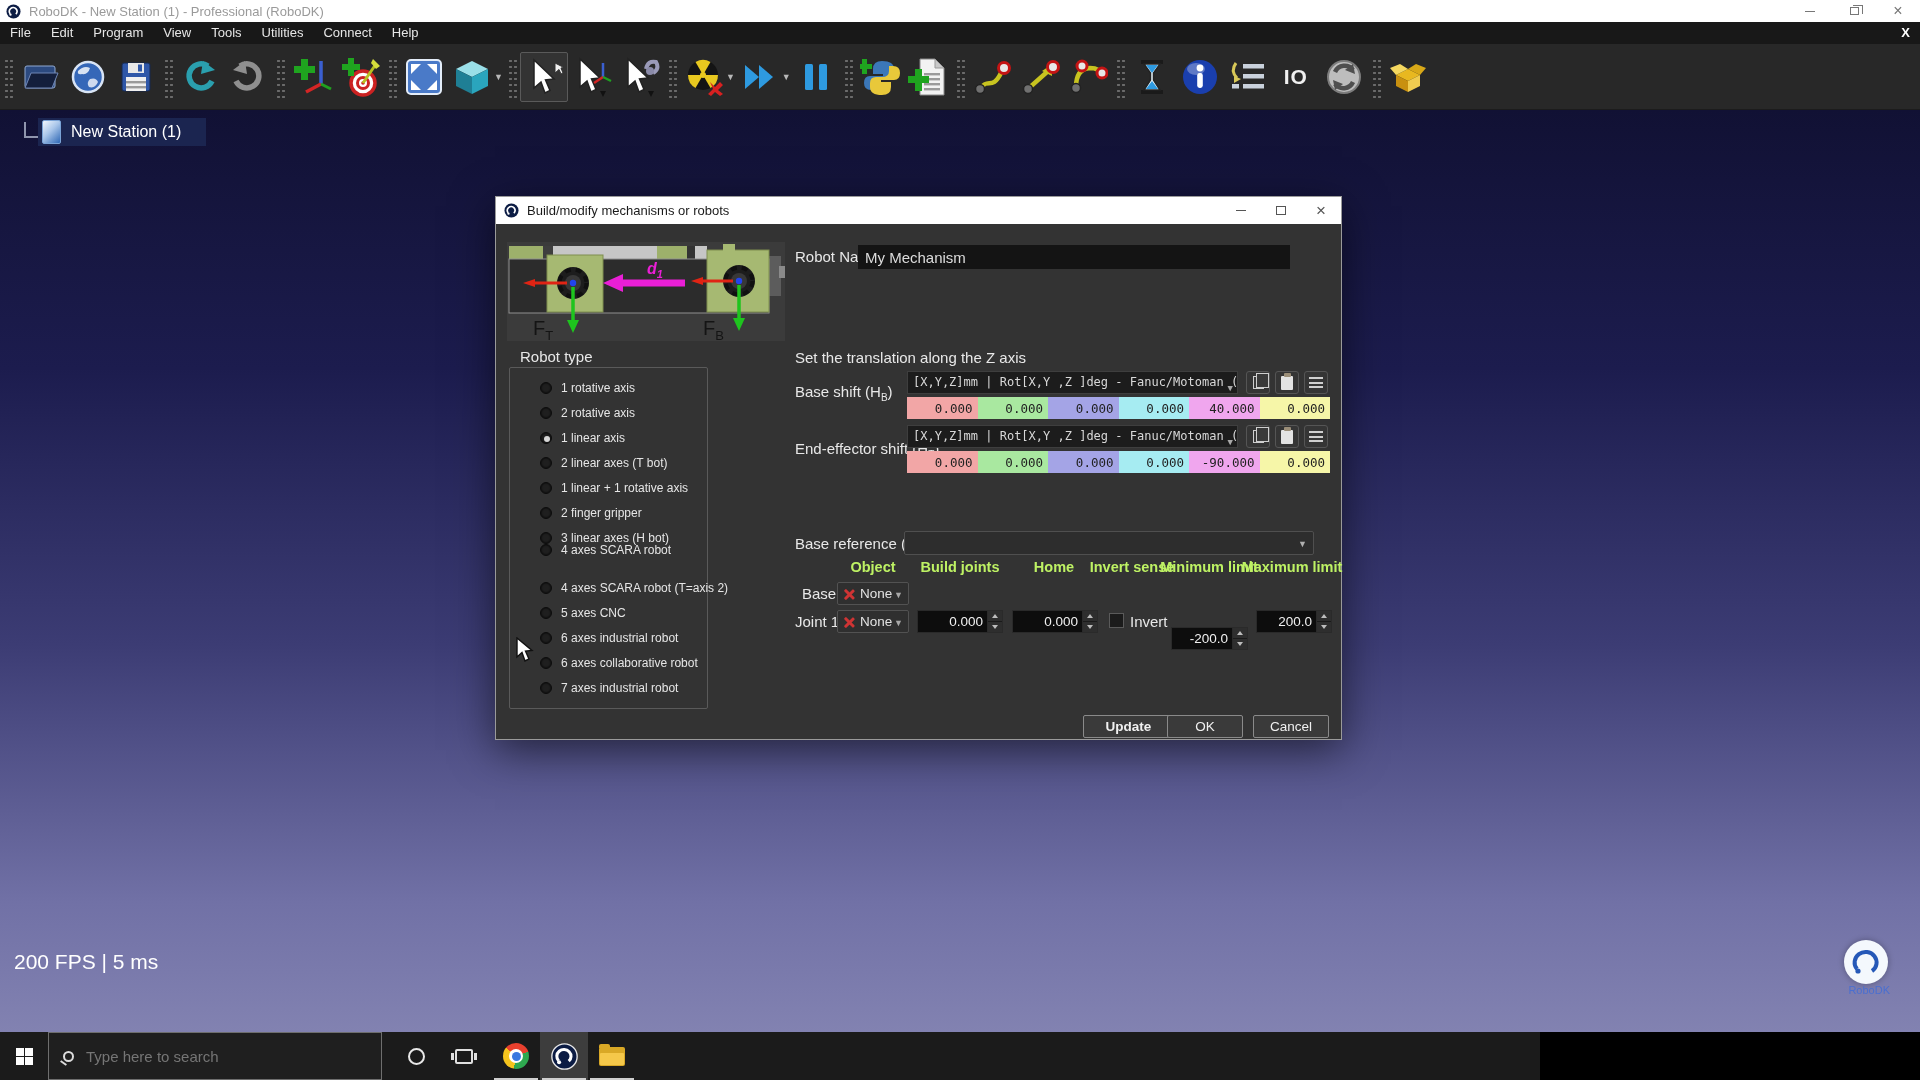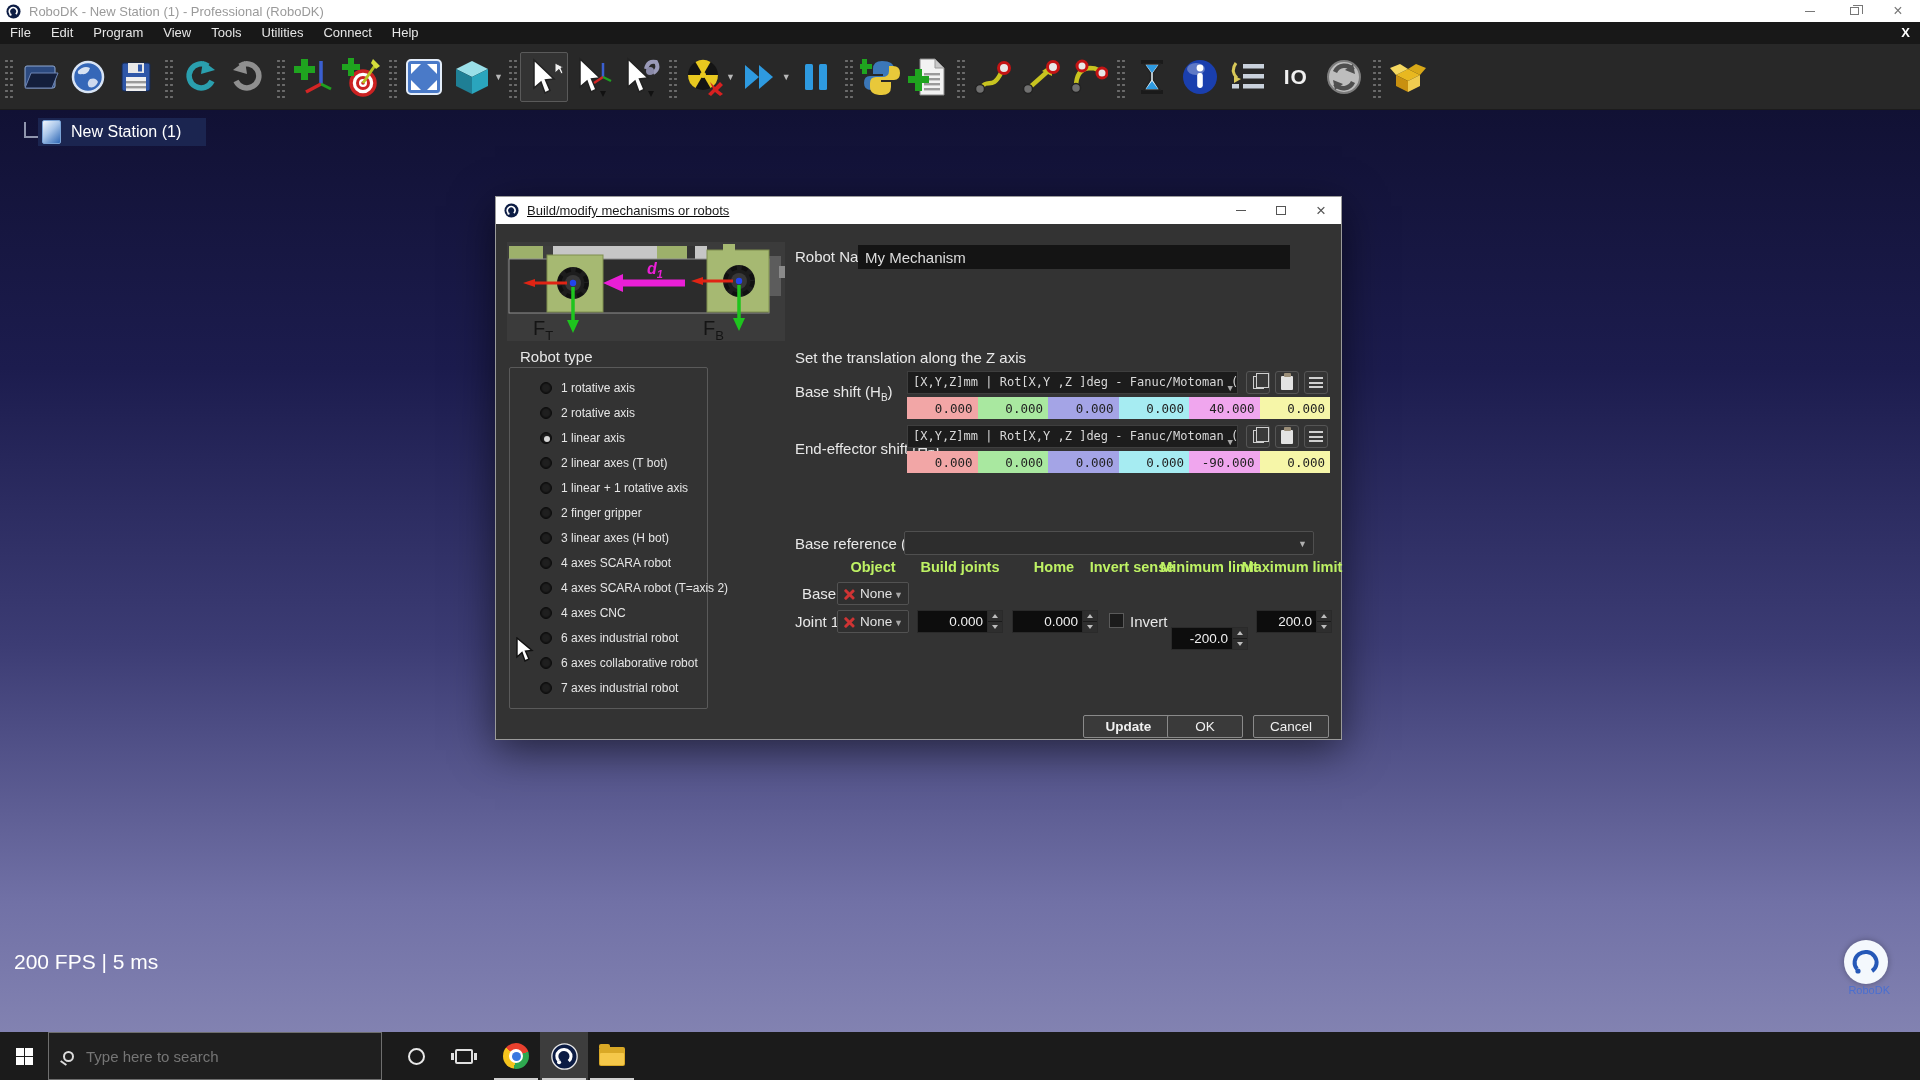--- a/index.html
+++ b/index.html
@@ -37,21 +37,21 @@
   #station-row { left:38px; top:8px; height:28px; width:168px; background:#1b2550; display:flex; align-items:center; }
   #station-row .doc { width:19px; height:24px; margin-left:4px; border-radius:2px;
      background:linear-gradient(135deg,#f2f7fd 0%, #a9c6ea 45%, #2f68b5 100%); border:1px solid #7aa3d6; }
   #station-row .lbl { color:#ffffff; font-size:16px; margin-left:10px; white-space:nowrap; }
   #fps { left:14px; bottom:58px; color:#ffffff; font-size:21px; }
   #vp-logo { right:32px; bottom:48px; width:44px; height:44px; border-radius:50%; background:#f4f8fd; display:flex; align-items:center; justify-content:center; box-shadow:0 0 6px rgba(0,0,0,.3); }
   #vp-watermark { right:30px; bottom:36px; color:#4a6fd0; font-size:11px; }
 
   
   #dialog { left:495px; top:196px; width:847px; height:544px; background:#333333; border:1px solid #9a9a9a; box-shadow:0 10px 40px rgba(0,0,0,.55); }
-  #dlg-title { left:0; top:0; width:100%; height:27px; background:#ffffff; display:flex; align-items:center;text-decoration:underline; }
+  #dlg-title { left:0; top:0; width:100%; height:27px; background:#ffffff; display:flex; align-items:center; }
   #dlg-title .t { font-size:13px; color:#1a1a1a; margin-left:8px; }
   #dlg-title .app-ic { margin-left:8px; width:15px; height:15px; }
   .dlg-ctl { position:absolute; top:0; height:27px; width:40px; display:flex; align-items:center; justify-content:center; color:#555; font-size:14px; }
   .dlbl { color:#e8e8e8; font-size:15px; white-space:nowrap; }
   sub { font-size:10px; }
 
   #preview { left:11px; top:45px; width:278px; height:99px; background:#3b3b3b; }
 
   #robot-name-input { left:362px; top:48px; width:432px; height:24px; background:#141414; border:1px solid #141414; color:#dcdcdc; font-size:15px; padding:0 6px; font-family:"Liberation Sans",sans-serif; }
 
@@ -93,21 +93,21 @@
   .spin .sb { flex:1; background:#2e2e2e; display:flex; align-items:center; justify-content:center; }
   .spin .sb + .sb { border-top:1px solid #1a1a1a; }
   .tri-up { width:0; height:0; border-left:3.5px solid transparent; border-right:3.5px solid transparent; border-bottom:4.5px solid #bdbdbd; }
   .tri-dn { width:0; height:0; border-left:3.5px solid transparent; border-right:3.5px solid transparent; border-top:4.5px solid #bdbdbd; }
 
   #invert-cb { left:613px; top:416px; width:15px; height:15px; background:#1b1b1b; border:1px solid #5a5a5a; }
 
   .dlg-btn { position:absolute; top:518px; height:23px; background:#3a3a3a; border:1px solid #8a8a8a; border-radius:2px; color:#f0f0f0; font-size:13.5px; display:flex; align-items:center; justify-content:center; }
 
   
-  #taskbar { left:0; top:1032px; width:1920px; height:48px; background:#1b1b1b; display:flex; align-items:stretch; }
+  #taskbar { left:0; top:1032px; width:1540px; height:48px; background:#1b1b1b; display:flex; align-items:stretch; }
   #start-btn { width:48px; display:flex; align-items:center; justify-content:center; }
   .win-logo { width:17px; height:17px; display:grid; grid-template-columns:8px 8px; grid-template-rows:8px 8px; gap:1.5px; }
   .win-logo div { background:#fdfdfd; }
   #search-box { width:334px; background:#1f1f1f; border:1px solid #6e6e6e; display:flex; align-items:center; }
   .mag { width:11px; height:11px; border:2px solid #dcdcdc; border-radius:50%; position:relative; margin-left:14px; flex:none; }
   .mag::after { content:""; position:absolute; left:-5px; top:9px; width:7px; height:2px; background:#dcdcdc; transform:rotate(35deg); }
   #search-box input { background:transparent; border:none; outline:none; color:#c9c9c9; font-size:15px; margin-left:12px; width:260px; font-family:"Liberation Sans",sans-serif; }
   .tb-ic { width:48px; display:flex; align-items:center; justify-content:center; position:relative; }
   .tb-ic.active { background:#3d3d3d; }
   .underline { position:absolute; bottom:0; left:2px; width:44px; height:2px; background:#cfcfcf; }
@@ -505,31 +505,31 @@
           <span class="rl">1 linear + 1 rotative axis</span>
         </div>
       <div class="ropt" style="top:136px;">
           <span class="radio"></span>
           <span class="rl">2 finger gripper</span>
         </div>
       <div class="ropt" style="top:161px;">
           <span class="radio"></span>
           <span class="rl">3 linear axes (H bot)</span>
         </div>
-      <div class="ropt" style="top:186px;text-align:center;">
+      <div class="ropt" style="top:173px;text-align:center;">
           <span class="radio"></span>
           <span class="rl">4 axes SCARA robot</span>
         </div>
       <div class="ropt" style="top:211px;">
           <span class="radio"></span>
           <span class="rl">4 axes SCARA robot (T=axis 2)</span>
         </div>
       <div class="ropt" style="top:236px;">
           <span class="radio"></span>
-          <span class="rl">4 axes CNC</span>
+          <span class="rl">5 axes CNC</span>
         </div>
       <div class="ropt" style="top:261px;">
           <span class="radio"></span>
           <span class="rl">6 axes industrial robot</span>
         </div>
       <div class="ropt" style="top:286px;">
           <span class="radio"></span>
           <span class="rl">6 axes collaborative robot</span>
         </div>
       <div class="ropt" style="top:311px;">

